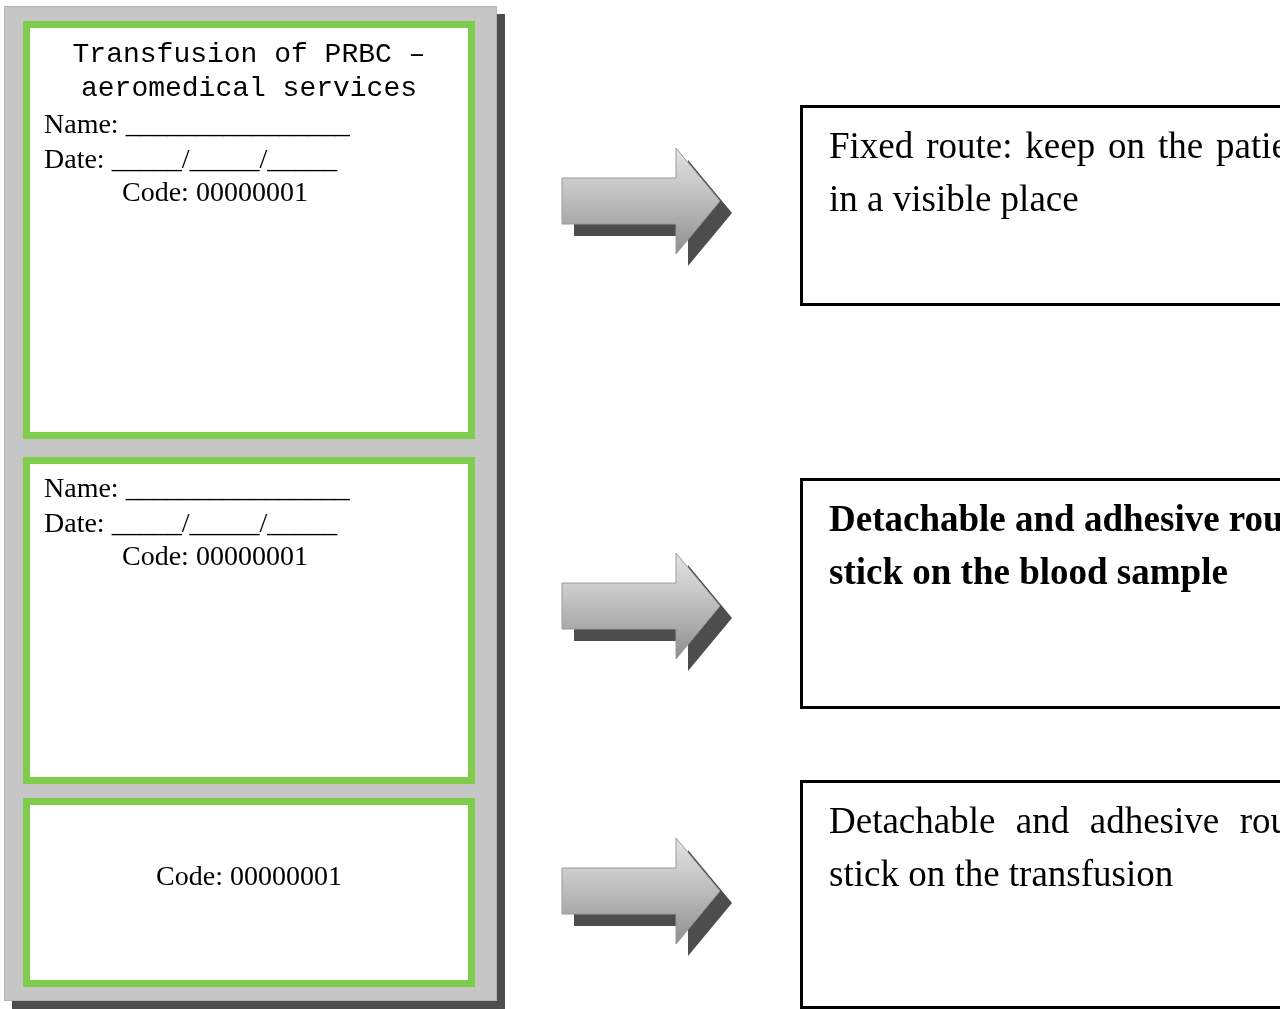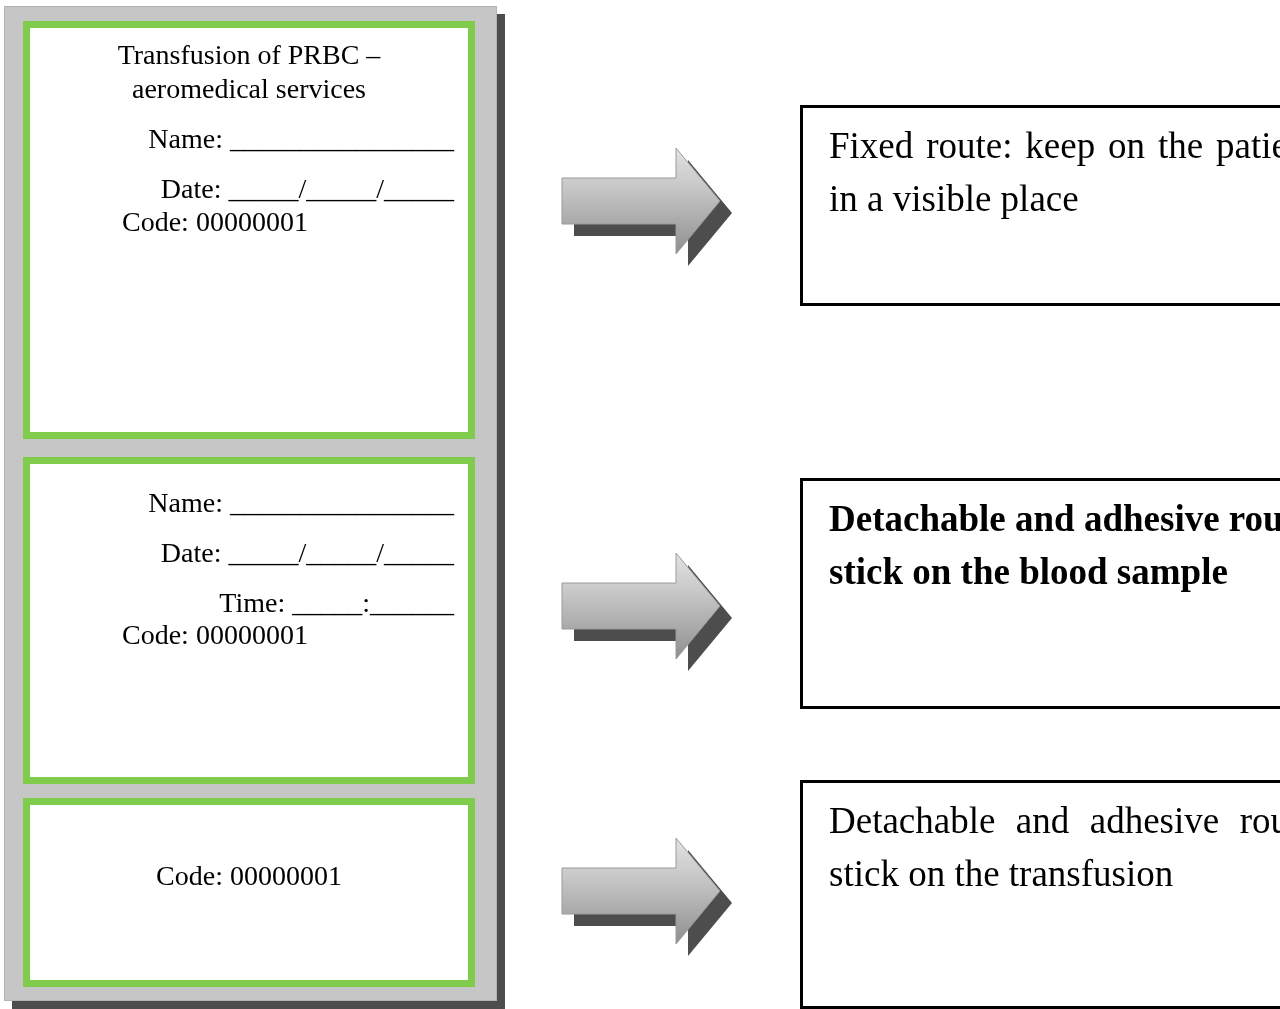--- a/index.html
+++ b/index.html
@@ -46,25 +46,25 @@
     padding: 6px 14px 0 14px;
     font-size: 28px;
     line-height: 1.17;
   }
 
   .card-title {
     text-align: center;
     font-size: 28px;
     line-height: 1.22;
     margin: 4px 18px 0 18px;
+    font-family: Liberation Mono, monospace;
   }
   .field-line {
     white-space: nowrap;
-    margin-top: 17px;
-    text-align: right;
+    margin-top: 2px;
   }
   .code-line {
     margin-top: 0px;
     padding-left: 78px;
   }
   .code-centered {
     text-align: center;
     font-size: 28px;
     padding-top: 55px;
   }
@@ -110,21 +110,20 @@
       <div class="field-line">Name: ________________</div>
       <div class="field-line">Date: _____/_____/_____</div>
       <div class="code-line">Code: 00000001</div>
     </div>
   </div>
 
   <div class="label-card" id="label-card-2">
     <div class="card-inner">
       <div class="field-line">Name: ________________</div>
       <div class="field-line">Date: _____/_____/_____</div>
-      <div class="field-line">Time:  _____:______</div>
       <div class="code-line">Code: 00000001</div>
     </div>
   </div>
 
   <div class="label-card" id="label-card-3">
     <div class="code-centered">Code: 00000001</div>
   </div>
 
 </div>
 

